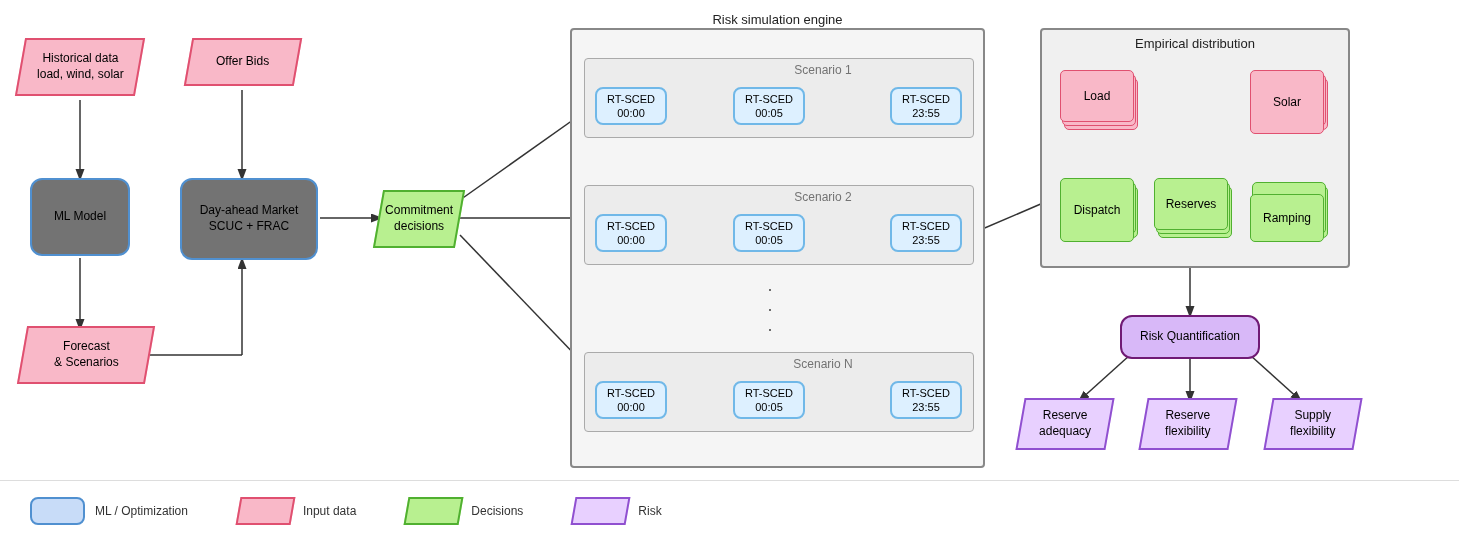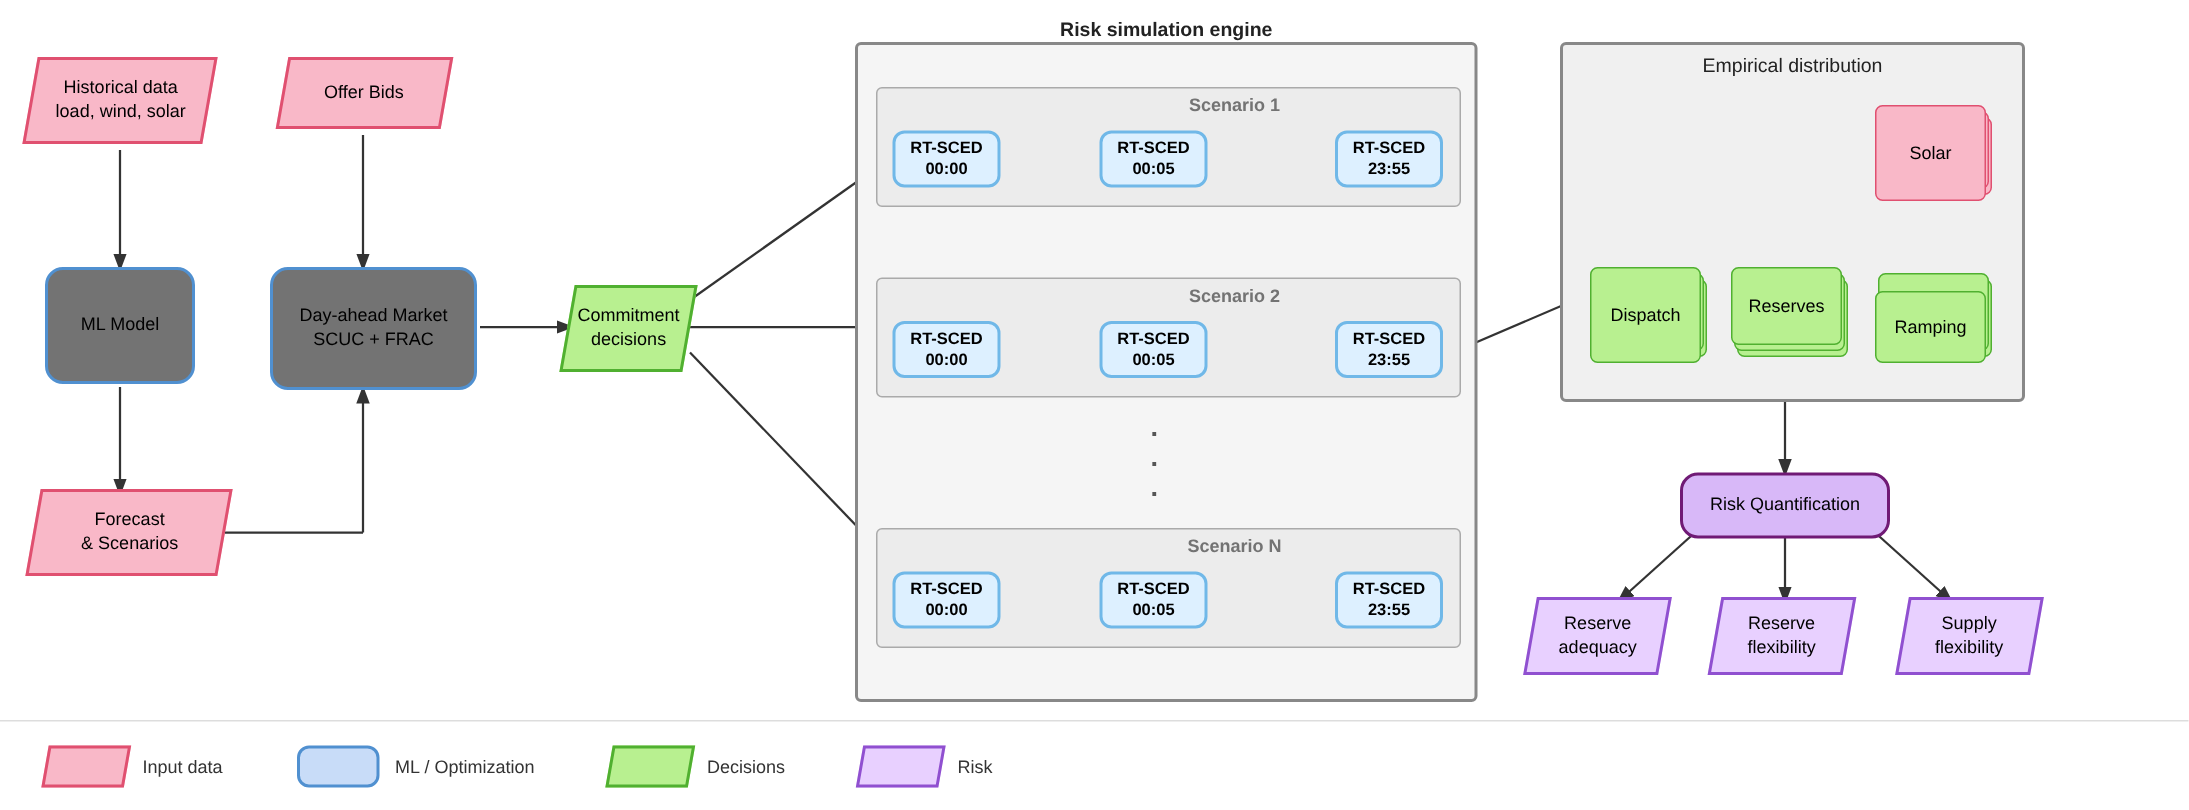--- a/index.html
+++ b/index.html
@@ -249,21 +249,21 @@
   </div>
 
   <div class="box para-green" style="left:378px; top:190px; width:82px; height:58px;">
     <span>Commitment<br>decisions</span>
   </div>
 
   <div class="box para-pink" style="left:22px; top:326px; width:128px; height:58px;">
     <span>Forecast<br>&amp; Scenarios</span>
   </div>
 
-  <div class="container-box" style="left:570px; top:28px; width:415px; height:440px;font-weight:bold;">
+  <div class="container-box" style="left:570px; top:28px; width:415px; height:440px;">
     <span class="container-title">Risk simulation engine</span>
 
     <div class="scenario-box" style="left:12px; top:28px; width:390px; height:80px;">
       <span class="scenario-title">Scenario 1</span>
 
       <div class="box round-lightblue" style="left:10px; top:28px; width:72px; height:38px;">
         <span>RT-SCED<br>00:00</span>
       </div>
       <div class="box round-lightblue" style="left:148px; top:28px; width:72px; height:38px;">
         <span>RT-SCED<br>00:05</span>
@@ -298,20 +298,25 @@
       </div>
       <div class="box round-lightblue" style="left:305px; top:28px; width:72px; height:38px;">
         <span>RT-SCED<br>23:55</span>
       </div>
     </div>
   </div>
 
   <div class="emp-container" style="left:1040px; top:28px; width:310px; height:240px;">
     <div style="position:absolute; top:6px; left:50%; transform:translateX(-50%); font-size:13px; white-space:nowrap; color:#222;">Empirical distribution</div>
 
+    <div style="position:absolute; left:18px; top:40px; width:74px; height:60px;">
+      <div style="position:absolute; background:#f9b8c8; border:1.5px solid #e05070; border-radius:5px; width:74px; height:52px; top:8px; left:4px;"></div>
+      <div style="position:absolute; background:#f9b8c8; border:1.5px solid #e05070; border-radius:5px; width:74px; height:52px; top:4px; left:2px;"></div>
+      <div style="position:absolute; background:#f9b8c8; border:1.5px solid #e05070; border-radius:5px; width:74px; height:52px; top:0; left:0; display:flex; align-items:center; justify-content:center; font-size:12px; font-weight:500;">Load</div>
+    </div>
 
 
     <div style="position:absolute; left:208px; top:40px; width:74px; height:60px;">
       <div style="position:absolute; background:#f9b8c8; border:1.5px solid #e05070; border-radius:5px; width:74px; height:52px; top:8px; left:4px;"></div>
       <div style="position:absolute; background:#f9b8c8; border:1.5px solid #e05070; border-radius:5px; width:74px; height:52px; top:4px; left:2px;"></div>
       <div style="position:absolute; background:#f9b8c8; border:1.5px solid #e05070; border-radius:5px; width:74px; height:64px; top:0; left:0; display:flex; align-items:center; justify-content:center; font-size:12px; font-weight:500;">Solar</div>
     </div>
 
     <div style="position:absolute; left:18px; top:148px; width:74px; height:60px;">
       <div style="position:absolute; background:#b8f090; border:1.5px solid #50b030; border-radius:5px; width:74px; height:52px; top:8px; left:4px;"></div>
@@ -347,30 +352,30 @@
   <div class="box para-lpurple" style="left:1268px; top:398px; width:90px; height:52px;">
     <span>Supply<br>flexibility</span>
   </div>
 
 </div>
 
 <div class="legend">
 
   <div class="legend-item">
     <div class="legend-shape">
-      <div class="legend-para-pink" style="display:flex; align-items:center; justify-content:center;"></div>
-    </div>
-    <span class="legend-label">Input data</span>
+      <div class="legend-round-blue" style="display:flex; align-items:center; justify-content:center;"></div>
+    </div>
+    <span class="legend-label">ML / Optimization</span>
   </div>
 
   <div class="legend-item">
     <div class="legend-shape">
-      <div class="legend-round-blue" style="display:flex; align-items:center; justify-content:center;"></div>
-    </div>
-    <span class="legend-label">ML / Optimization</span>
+      <div class="legend-para-pink" style="display:flex; align-items:center; justify-content:center;"></div>
+    </div>
+    <span class="legend-label">Input data</span>
   </div>
 
   <div class="legend-item">
     <div class="legend-shape">
       <div class="legend-para-green" style="display:flex; align-items:center; justify-content:center;"></div>
     </div>
     <span class="legend-label">Decisions</span>
   </div>
 
   <div class="legend-item">

